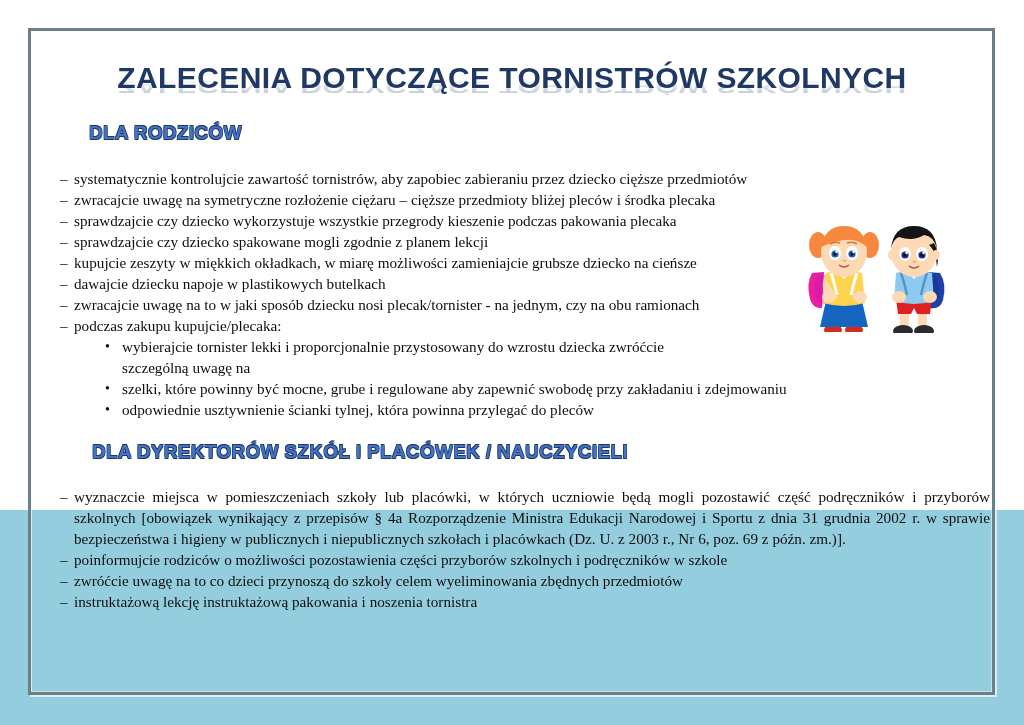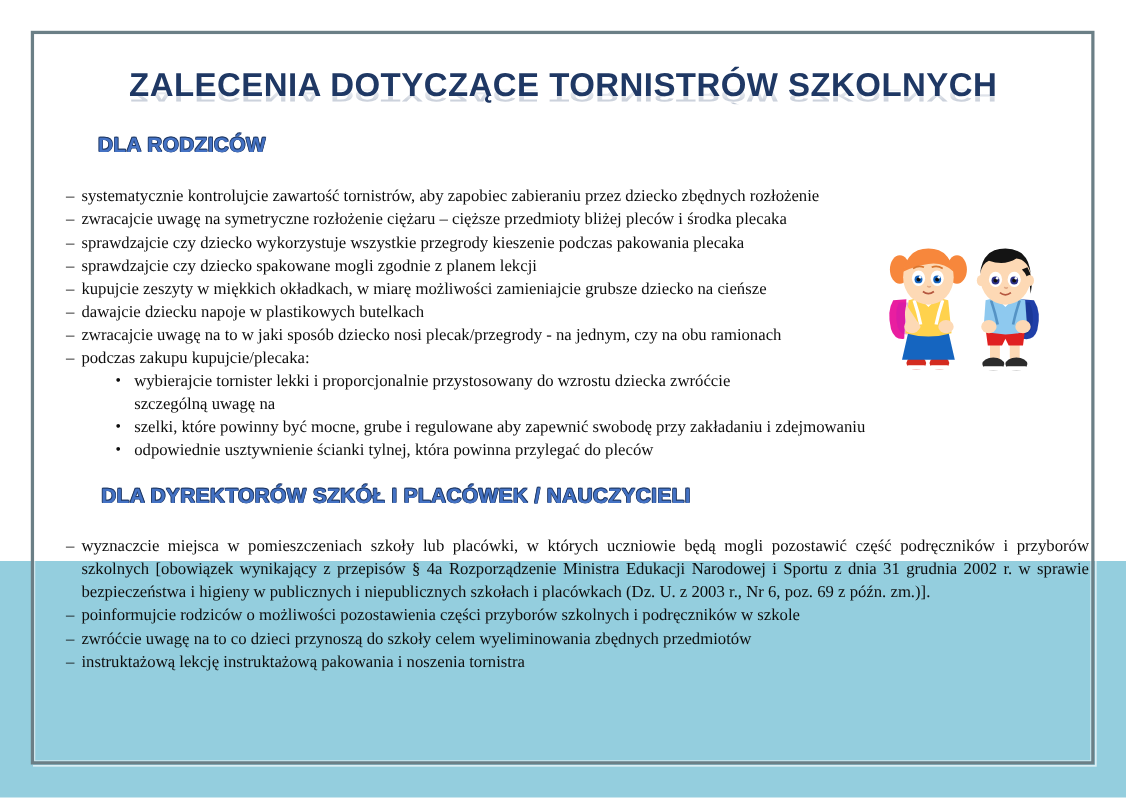--- a/index.html
+++ b/index.html
@@ -184,21 +184,21 @@
     <div class="title">ZALECENIA DOTYCZĄCE TORNISTRÓW SZKOLNYCH</div>
     <div class="title-reflection" aria-hidden="true">ZALECENIA DOTYCZĄCE TORNISTRÓW SZKOLNYCH</div>
   </div>
 
   <div class="sect-head" id="head-parents">DLA RODZICÓW</div>
 
   <div class="list-block" id="list-parents">
 
     <div class="dash-item">
       <span class="dash-mark">–</span>
-      <span class="dash-text">systematycznie kontrolujcie zawartość tornistrów, aby zapobiec zabieraniu przez dziecko zbędnych rozłożenie</span>
+      <span class="dash-text">systematycznie kontrolujcie zawartość tornistrów, aby zapobiec zabieraniu przez dziecko cięższe przedmiotów</span>
     </div>
     <div class="dash-item">
       <span class="dash-mark">–</span>
       <span class="dash-text">zwracajcie uwagę na symetryczne rozłożenie ciężaru – cięższe przedmioty bliżej pleców i środka plecaka</span>
     </div>
     <div class="dash-item">
       <span class="dash-mark">–</span>
       <span class="dash-text">sprawdzajcie czy dziecko wykorzystuje wszystkie przegrody kieszenie podczas pakowania plecaka</span>
     </div>
     <div class="dash-item">
@@ -208,21 +208,21 @@
     <div class="dash-item">
       <span class="dash-mark">–</span>
       <span class="dash-text">kupujcie zeszyty w miękkich okładkach, w miarę możliwości zamieniajcie grubsze dziecko na cieńsze</span>
     </div>
     <div class="dash-item">
       <span class="dash-mark">–</span>
       <span class="dash-text">dawajcie dziecku napoje w plastikowych butelkach</span>
     </div>
     <div class="dash-item">
       <span class="dash-mark">–</span>
-      <span class="dash-text">zwracajcie uwagę na to w jaki sposób dziecko nosi plecak/przegrody -  na jednym, czy na obu ramionach</span>
+      <span class="dash-text">zwracajcie uwagę na to w jaki sposób dziecku nosi plecak/tornister -  na jednym, czy na obu ramionach</span>
     </div>
     <div class="dash-item">
       <span class="dash-mark">–</span>
       <span class="dash-text">podczas zakupu kupujcie/plecaka:</span>
     </div>
 
     <div class="sub-list">
       <div class="sub-item">
         <span class="sub-mark">•</span>
         <span class="sub-text" style="max-width:545px;">wybierajcie tornister lekki i proporcjonalnie przystosowany do wzrostu dziecka zwróćcie szczególną uwagę na</span>

